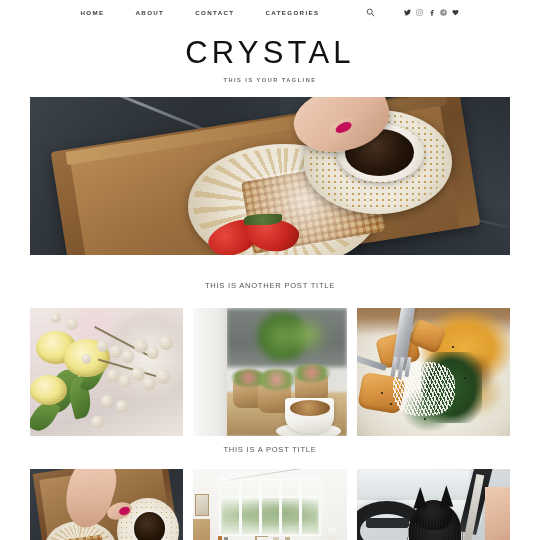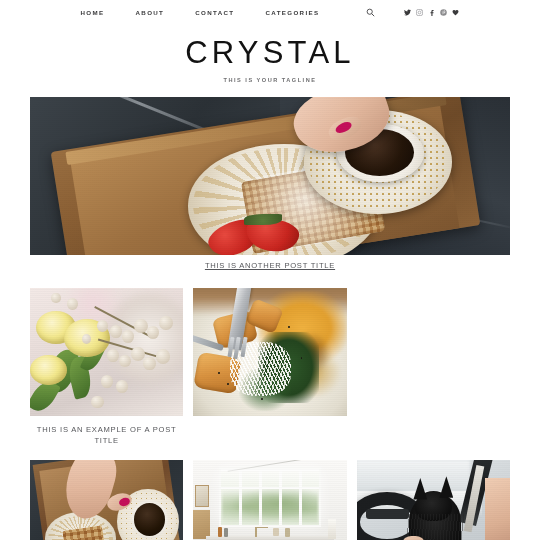--- a/index.html
+++ b/index.html
@@ -69,21 +69,21 @@
     letter-spacing: 0.75px;
     color: #55565a;
     text-transform: uppercase;
     text-align: center;
     line-height: 11px;
     font-weight: 400;
   }
 
   .hero { width: 480px; }
   .hero .photo { width: 480px; height: 158px; }
-  .hero .post-title { margin-top: 5px; text-decoration: underline; }
+  .hero .post-title { margin-top: 25px; }
 
   .grid {
     display: flex;
     gap: 10px;
     margin-top: 17px;
   }
   .card { width: 153.33px; }
   .card .photo { width: 153.33px; height: 128px; }
   .card .post-title { margin-top: 8px; }
 
@@ -549,23 +549,43 @@
             <i style="left:82%;top:48%;width:9%;height:11%"></i>
             <i style="left:46%;top:68%;width:8%;height:10%"></i>
             <i style="left:56%;top:72%;width:8%;height:10%"></i>
             <i style="left:40%;top:84%;width:8%;height:10%"></i>
             <i style="left:34%;top:36%;width:6%;height:8%"></i>
             <i style="left:24%;top:8%;width:7%;height:9%"></i>
             <i style="left:14%;top:4%;width:6%;height:8%"></i>
           </div>
           <div class="noise"></div>
         </div>
-        <h2 class="post-title">THIS IS AN EXAMPLE OF A POST TITLE</h2>
       </article>
 
+      <article class="card">
+        <div class="photo ph-window">
+          <div class="wn-bg"></div>
+          <div class="wn-wall"></div>
+          <div class="wn-plant"></div>
+          <div class="wn-plant2"></div>
+          <div class="wn-sill"></div>
+          <div class="pot p1"></div>
+          <div class="pot p2"></div>
+          <div class="pot p3"></div>
+          <div class="succ s1"></div>
+          <div class="succ s2"></div>
+          <div class="succ s3"></div>
+          <div class="wn-saucer"></div>
+          <div class="wn-cup"></div>
+          <div class="wn-brew"></div>
+          <div class="wn-curtain"></div>
+          <div class="noise"></div>
+        </div>
+        <h2 class="post-title">THIS IS A POST TITLE</h2>
+      </article>
 
       <article class="card">
         <div class="photo ph-food">
           <div class="fd-plate"></div>
           <div class="fd-edge"></div>
           <div class="fd-sauce"></div>
           <div class="fd-sauce2"></div>
           <div class="fd-dark"></div>
           <div class="fd-greens"></div>
           <div class="fd-greens2"></div>

